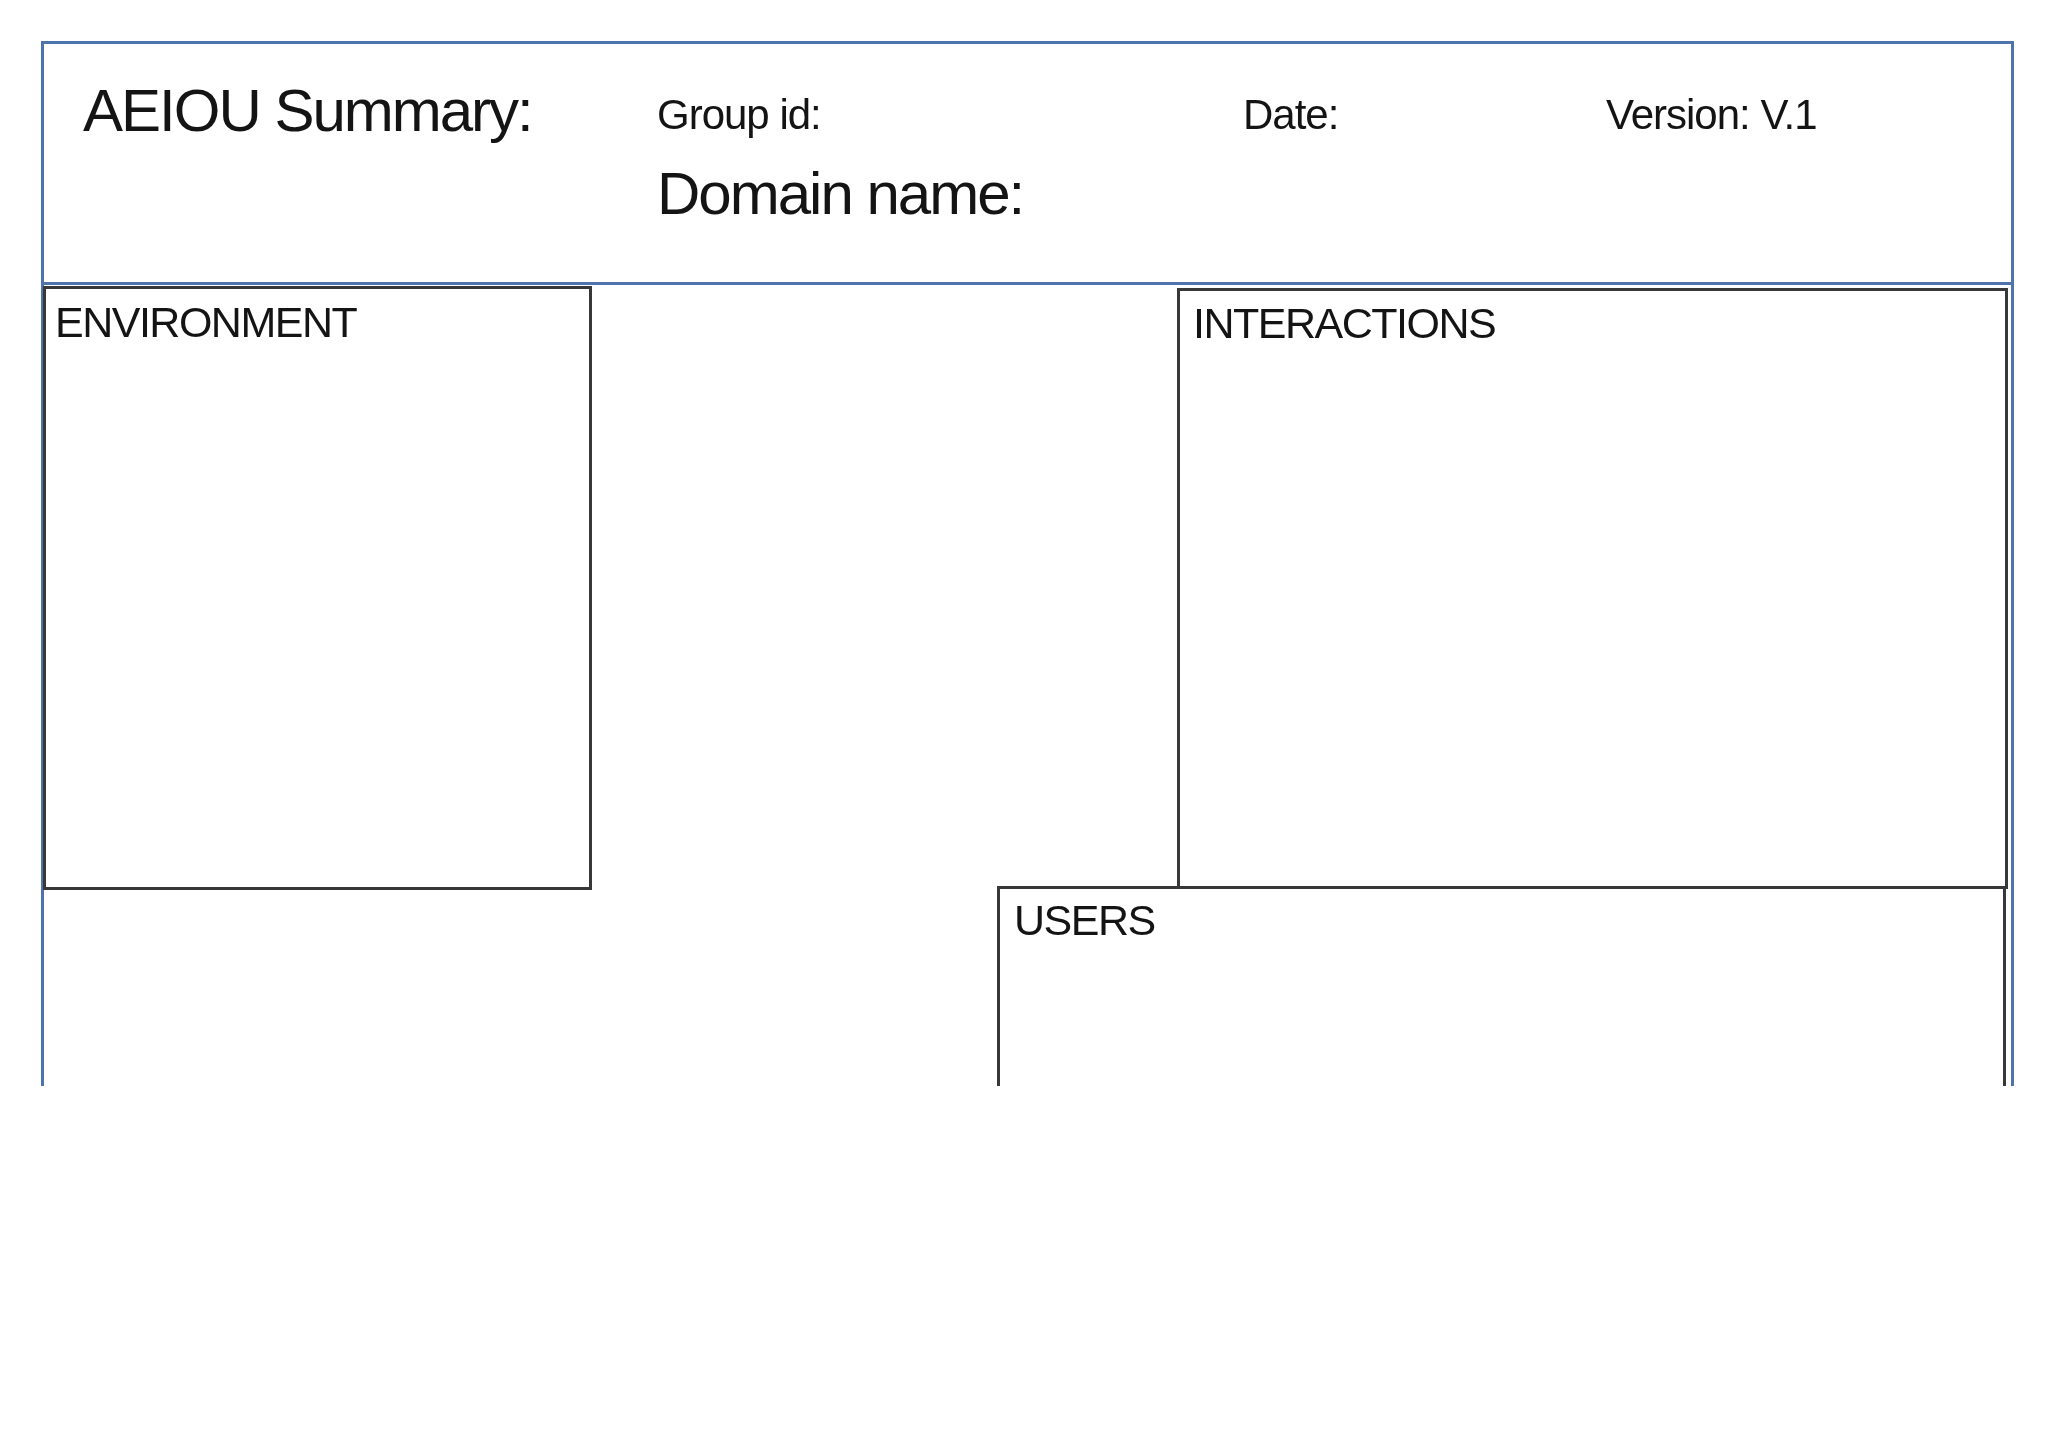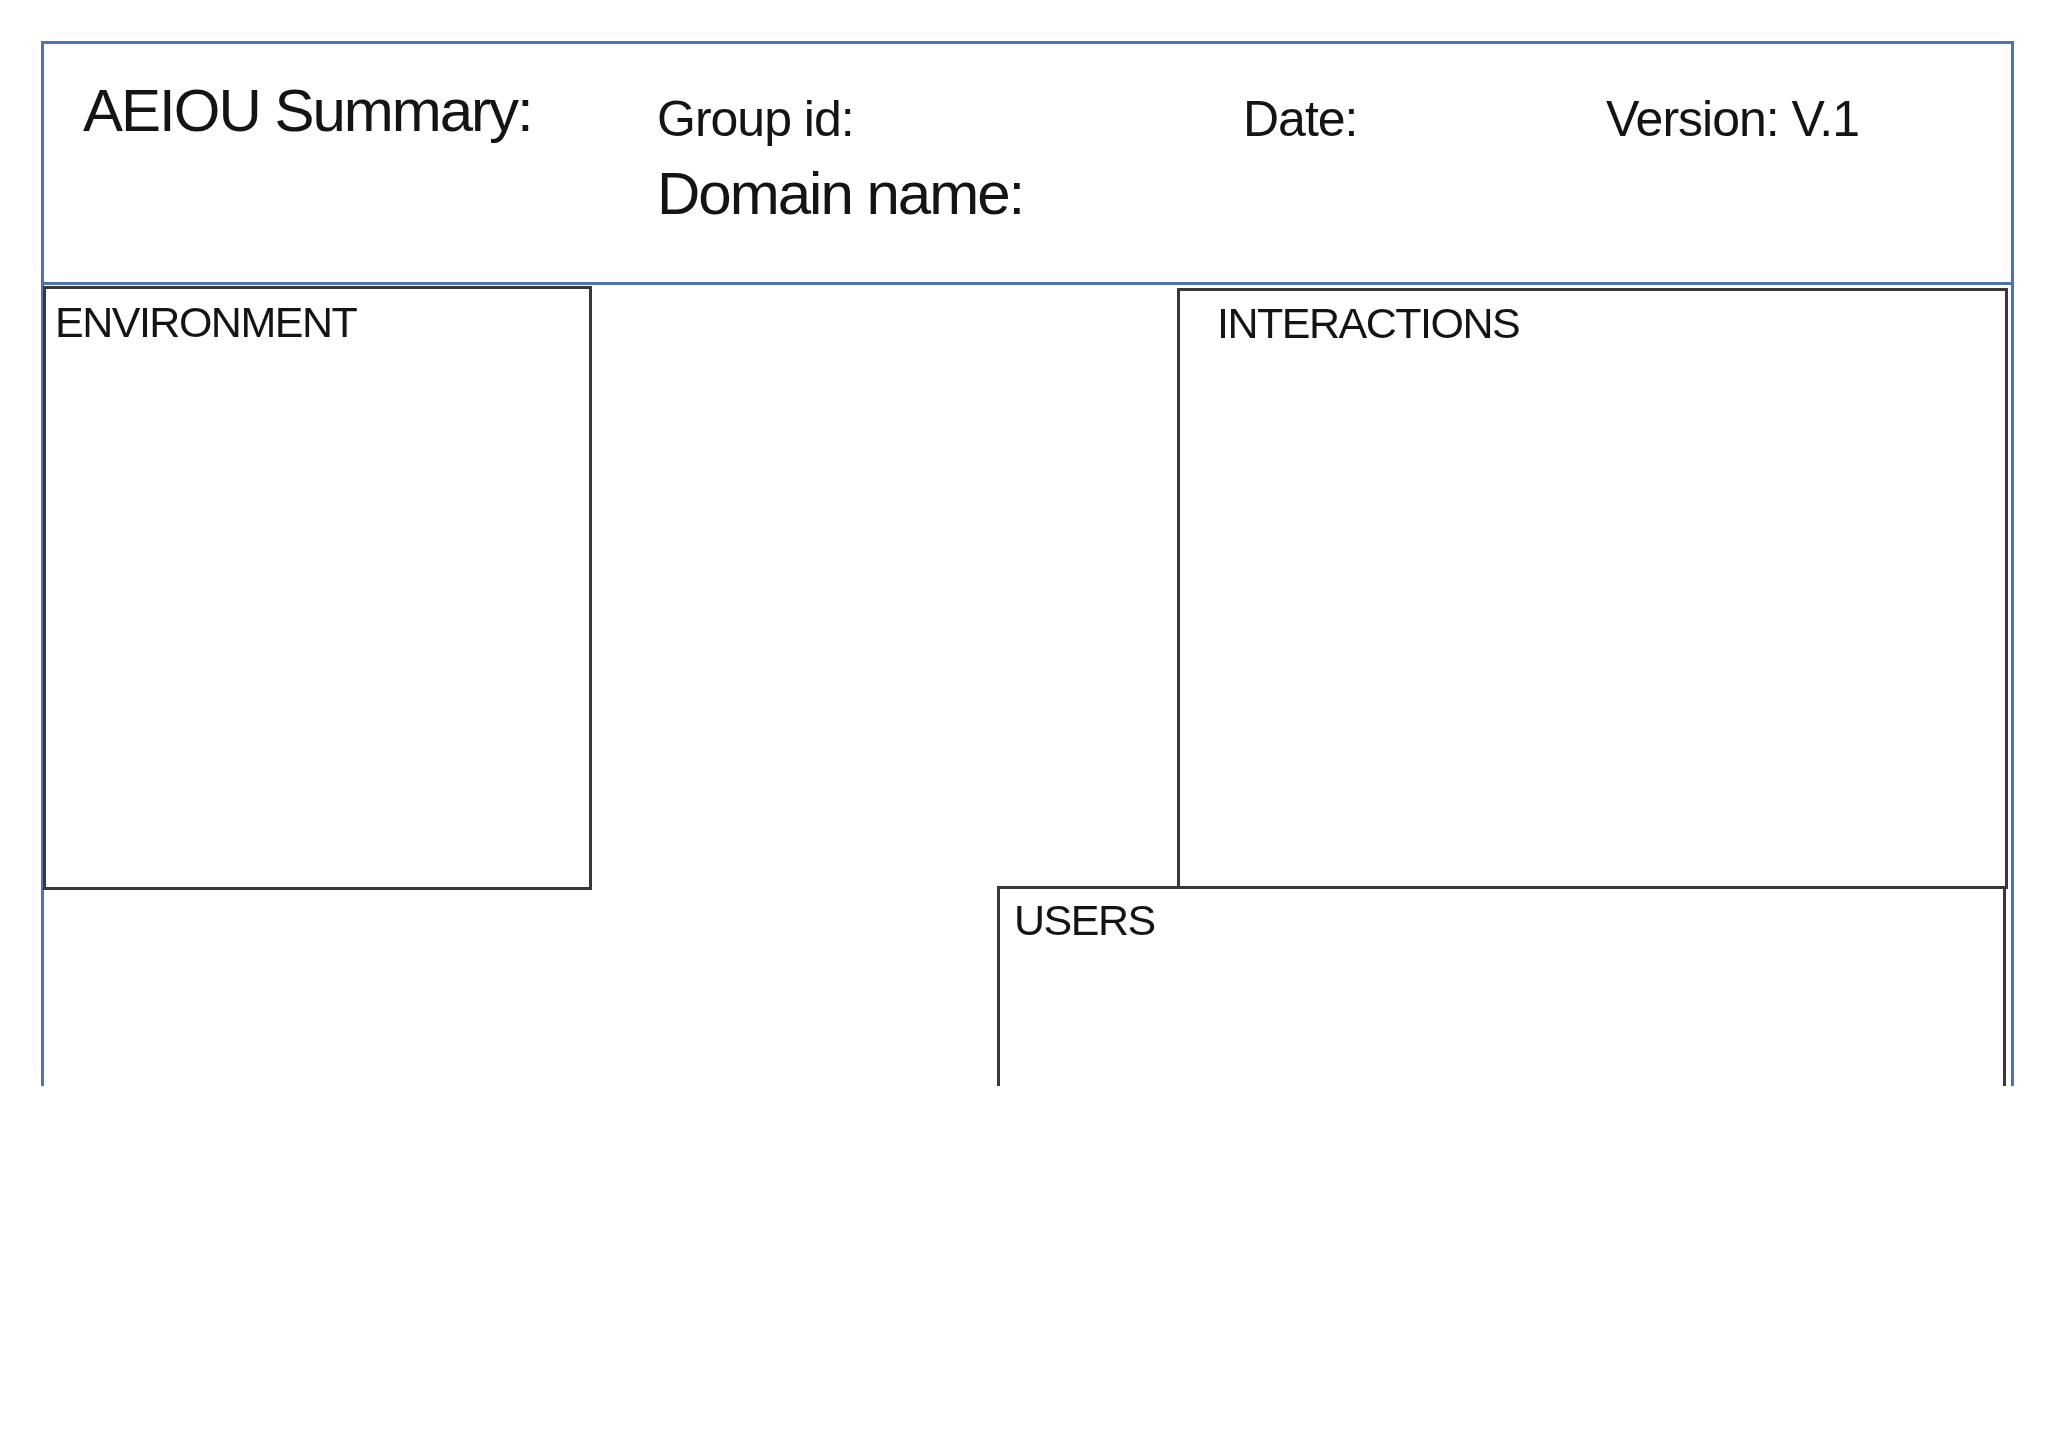--- a/index.html
+++ b/index.html
@@ -24,21 +24,21 @@
     border:3px solid var(--page-border);
     background:var(--background);
   }
   .header-divider{
     left:41px;top:282px;width:1973px;height:3px;
     background:var(--page-border);
   }
   
   .hdr{line-height:1;white-space:nowrap;}
   .hdr-xl{font-size:60px;letter-spacing:-2px;}
-  .hdr-md{font-size:50px;letter-spacing:-1px;}
+  .hdr-md{font-size:42px;letter-spacing:-1px;}
   .title{left:83px;top:81px;}
   .group-label{left:657px;top:94px;}
   .date-label{left:1243px;top:94px;}
   .version-label{left:1606px;top:94px;}
   .domain-label{left:657px;top:164px;}
   
   .fill{background:transparent;line-height:1;font-size:50px;}
   .group-field{left:860px;top:88px;width:330px;height:62px;}
   .date-field{left:1365px;top:88px;width:225px;height:62px;}
   .domain-field{left:1045px;top:158px;width:520px;height:72px;}
@@ -52,21 +52,21 @@
   .box-int{left:1177px;top:288px;width:831px;height:601px;}
   .box-obj{left:43px;top:886px;width:957px;height:519px;}
   .box-usr{left:997px;top:886px;width:1009px;height:517px;padding-left:44px;}
   .box-label{
     position:absolute;
     font-size:43px;line-height:1;letter-spacing:-1.5px;
     white-space:nowrap;
   }
   .lbl-env{left:9px;top:12px;}
   .lbl-act{left:13px;top:12px;}
-  .lbl-int{left:13px;top:11px;margin-left:24px;}
+  .lbl-int{left:13px;top:11px;}
   .lbl-obj{left:8px;top:16px;}
   .lbl-usr{left:14px;top:10px;}
   .box-content{
     position:absolute;left:10px;right:10px;top:70px;bottom:8px;
     font-size:30px;line-height:1.2;
   }
 </style>
 </head>
 <body>
 

